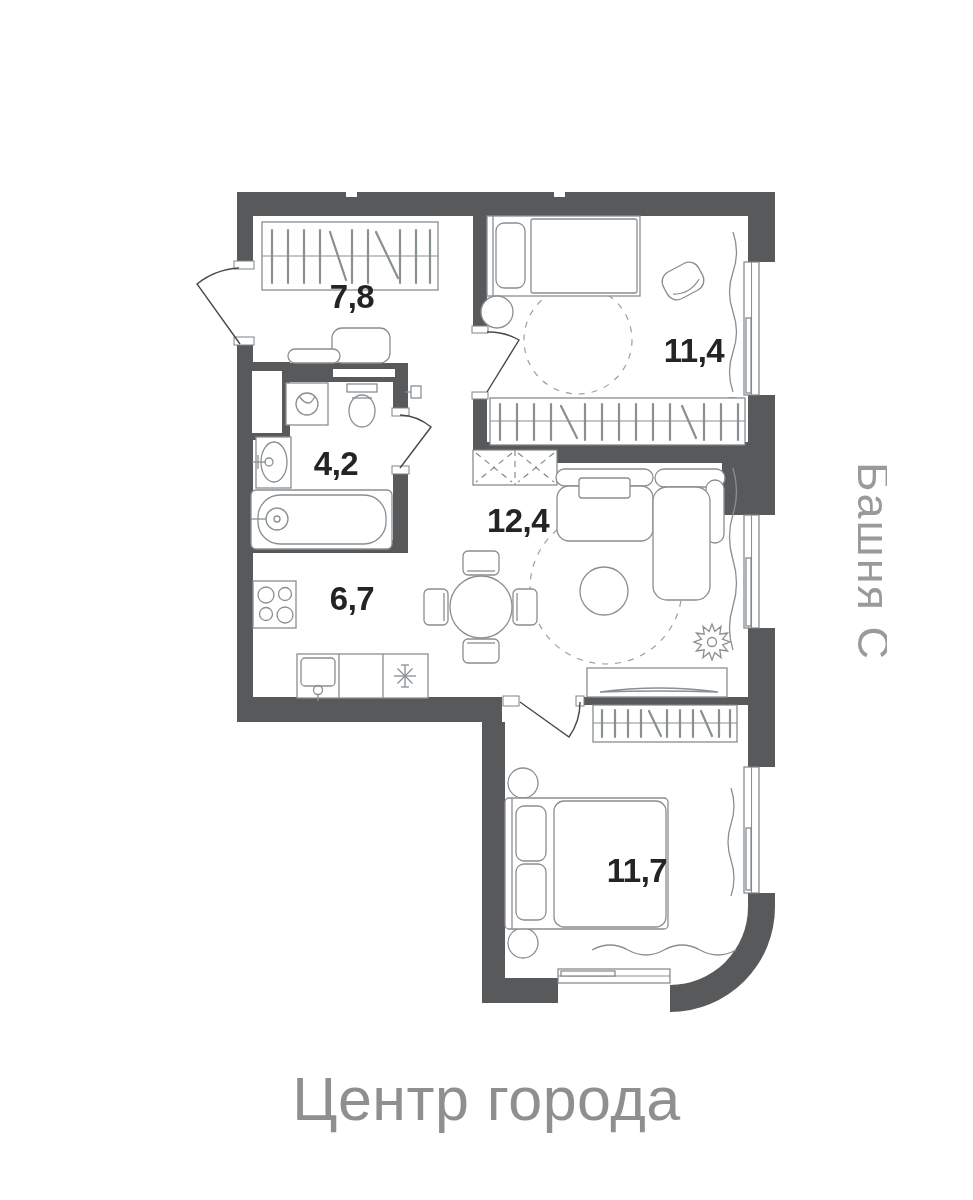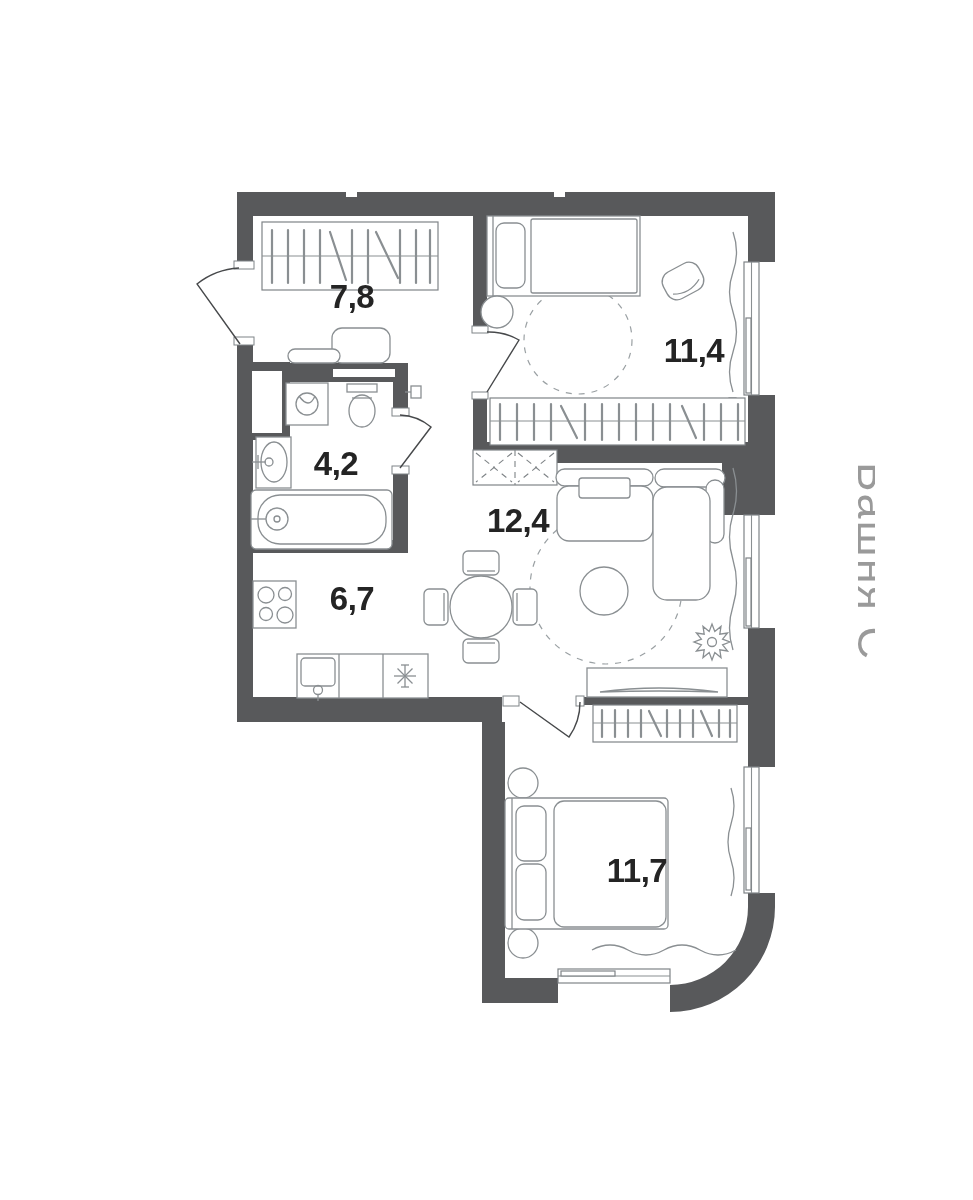--- a/index.html
+++ b/index.html
@@ -1,17 +1,17 @@
 <!DOCTYPE html>
 <html><head>
 <meta charset="utf-8">
 <style>
   html,body{margin:0;padding:0;background:#ffffff;}
   .stage{position:relative;width:875px;height:1200px;background:#fff;overflow:hidden;
-         font-family:"Liberation Sans", sans-serif;}
+         font-family:"Liberation Sans", sans-serif;padding-left:12px;}
   .plan-svg{position:absolute;left:0;top:0;}
   .tower-label{position:absolute;left:899px;top:462px;transform:rotate(90deg);
                transform-origin:0 0;font-size:45px;color:#9a9a9a;letter-spacing:2px;
                white-space:nowrap;}
   .district-label{position:absolute;left:0;top:1064px;width:973px;text-align:center;
                   font-size:61px;color:#8f8f8f;letter-spacing:0.5px;}
   
   .wall{fill:#58595b;stroke:none;}
   .sill{fill:#ffffff;stroke:#7f8487;stroke-width:1;}
   .notch{fill:#ffffff;stroke:none;}
@@ -305,14 +305,15 @@
     <text class="roomlabel" x="352" y="308">7,8</text>
     <text class="roomlabel" x="694" y="362">11,4</text>
     <text class="roomlabel" x="336" y="475">4,2</text>
     <text class="roomlabel" x="518" y="532">12,4</text>
     <text class="roomlabel" x="352" y="610">6,7</text>
     <text class="roomlabel" x="637" y="882">11,7</text>
   </g>
 </svg>
 
 <div class="tower-label">Башня С</div>
+<div class="district-label">Центр города</div>
 
 </div>
 
 </body></html>

